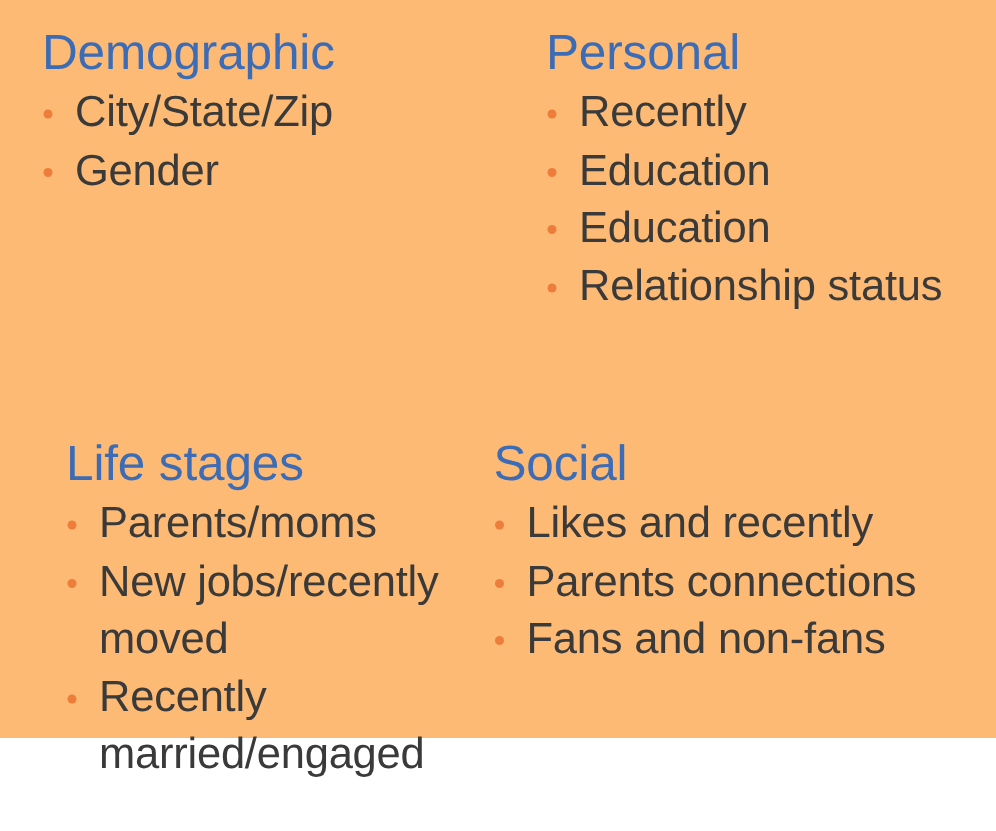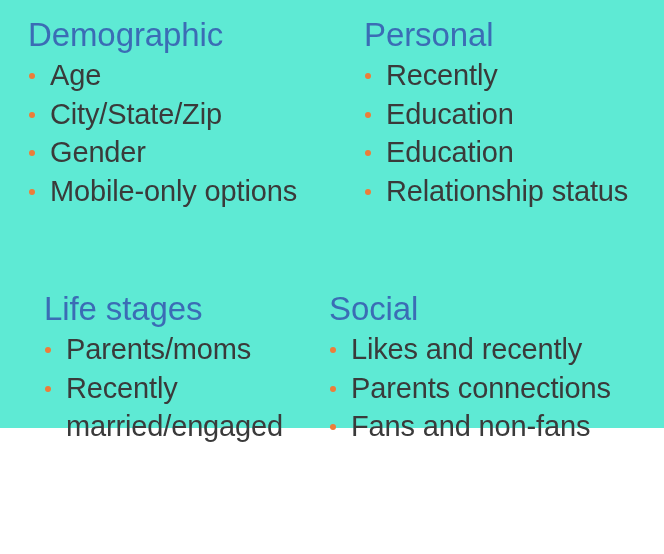--- a/index.html
+++ b/index.html
@@ -12,22 +12,22 @@
     width: 664px;
     height: 554px;
     overflow: hidden;
     font-family: "Liberation Sans", "DejaVu Sans", sans-serif;
     -webkit-font-smoothing: antialiased;
   }
 
   .slide {
     position: relative;
     width: 664px;
-    height: 428px;
-    background: #5eead4;
+    height: 492px;
+    background: #fdba74;
   }
 
   
   .block {
     position: absolute;
     box-sizing: border-box;
   }
   .block-demographic { left: 28px;  top: 16px;  width: 310px; }
   .block-personal    { left: 364px; top: 16px;  width: 312px; }
   .block-lifestages  { left: 44px;  top: 290px; width: 300px; }
@@ -81,33 +81,25 @@
 </head>
 <body>
 
 <div class="slide">
 
   <div class="block block-demographic">
     <div class="block-heading">Demographic</div>
     <ul class="bullet-list">
       <li class="bullet-item">
         <span class="bullet-dot"></span>
-        <span class="bullet-text">Age</span>
-      </li>
-      <li class="bullet-item">
-        <span class="bullet-dot"></span>
         <span class="bullet-text">City/State/Zip</span>
       </li>
       <li class="bullet-item">
         <span class="bullet-dot"></span>
         <span class="bullet-text">Gender</span>
-      </li>
-      <li class="bullet-item">
-        <span class="bullet-dot"></span>
-        <span class="bullet-text">Mobile-only options</span>
       </li>
     </ul>
   </div>
 
   <div class="block block-personal no-wrap">
     <div class="block-heading">Personal</div>
     <ul class="bullet-list">
       <li class="bullet-item">
         <span class="bullet-dot"></span>
         <span class="bullet-text">Recently</span>
@@ -129,20 +121,24 @@
 
   <div class="block block-lifestages">
     <div class="block-heading">Life stages</div>
     <ul class="bullet-list">
       <li class="bullet-item">
         <span class="bullet-dot"></span>
         <span class="bullet-text">Parents/moms</span>
       </li>
       <li class="bullet-item">
         <span class="bullet-dot"></span>
+        <span class="bullet-text">New jobs/recently moved</span>
+      </li>
+      <li class="bullet-item">
+        <span class="bullet-dot"></span>
         <span class="bullet-text">Recently married/engaged</span>
       </li>
     </ul>
   </div>
 
   <div class="block block-social no-wrap">
     <div class="block-heading">Social</div>
     <ul class="bullet-list">
       <li class="bullet-item">
         <span class="bullet-dot"></span>

